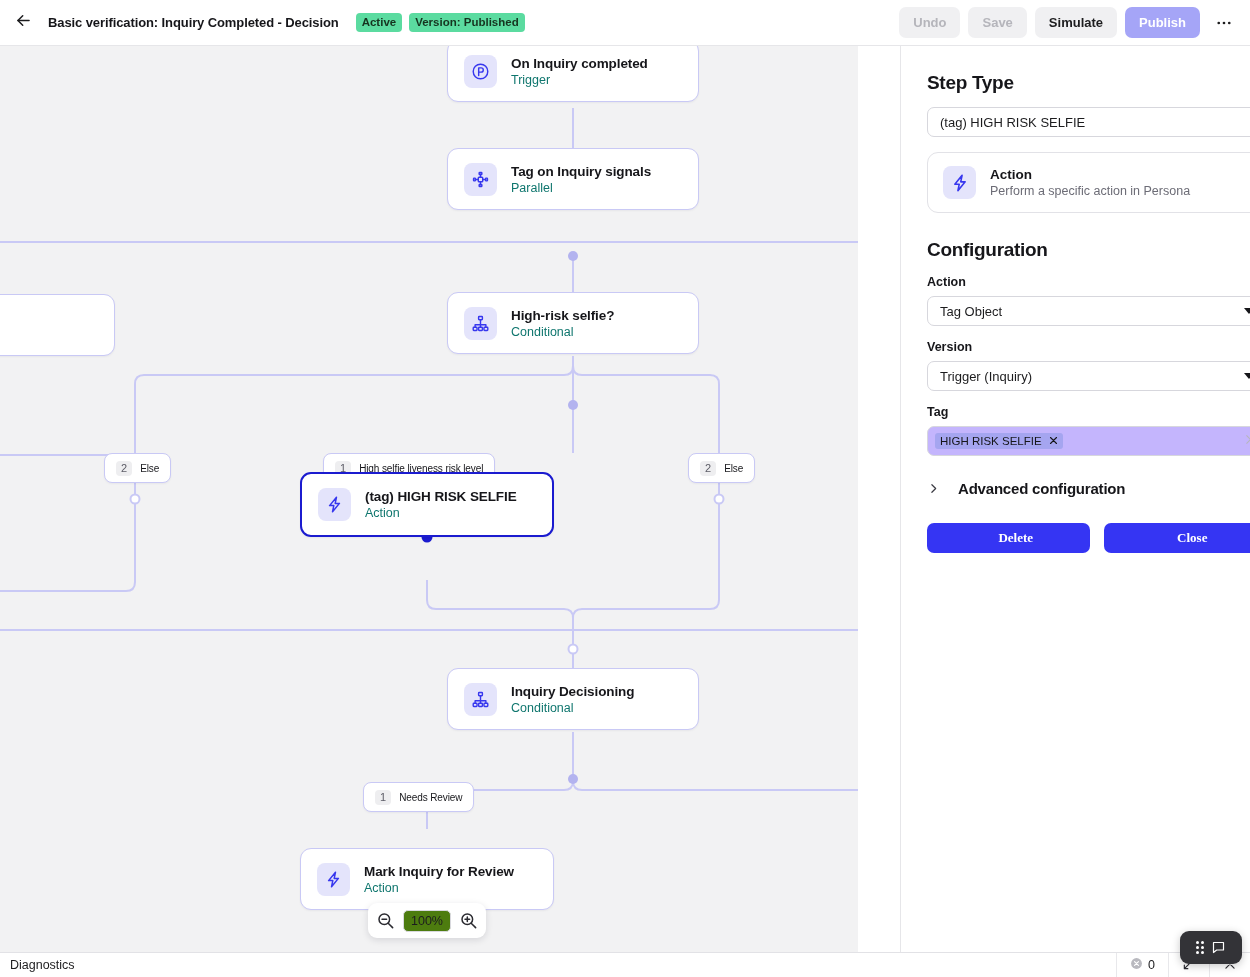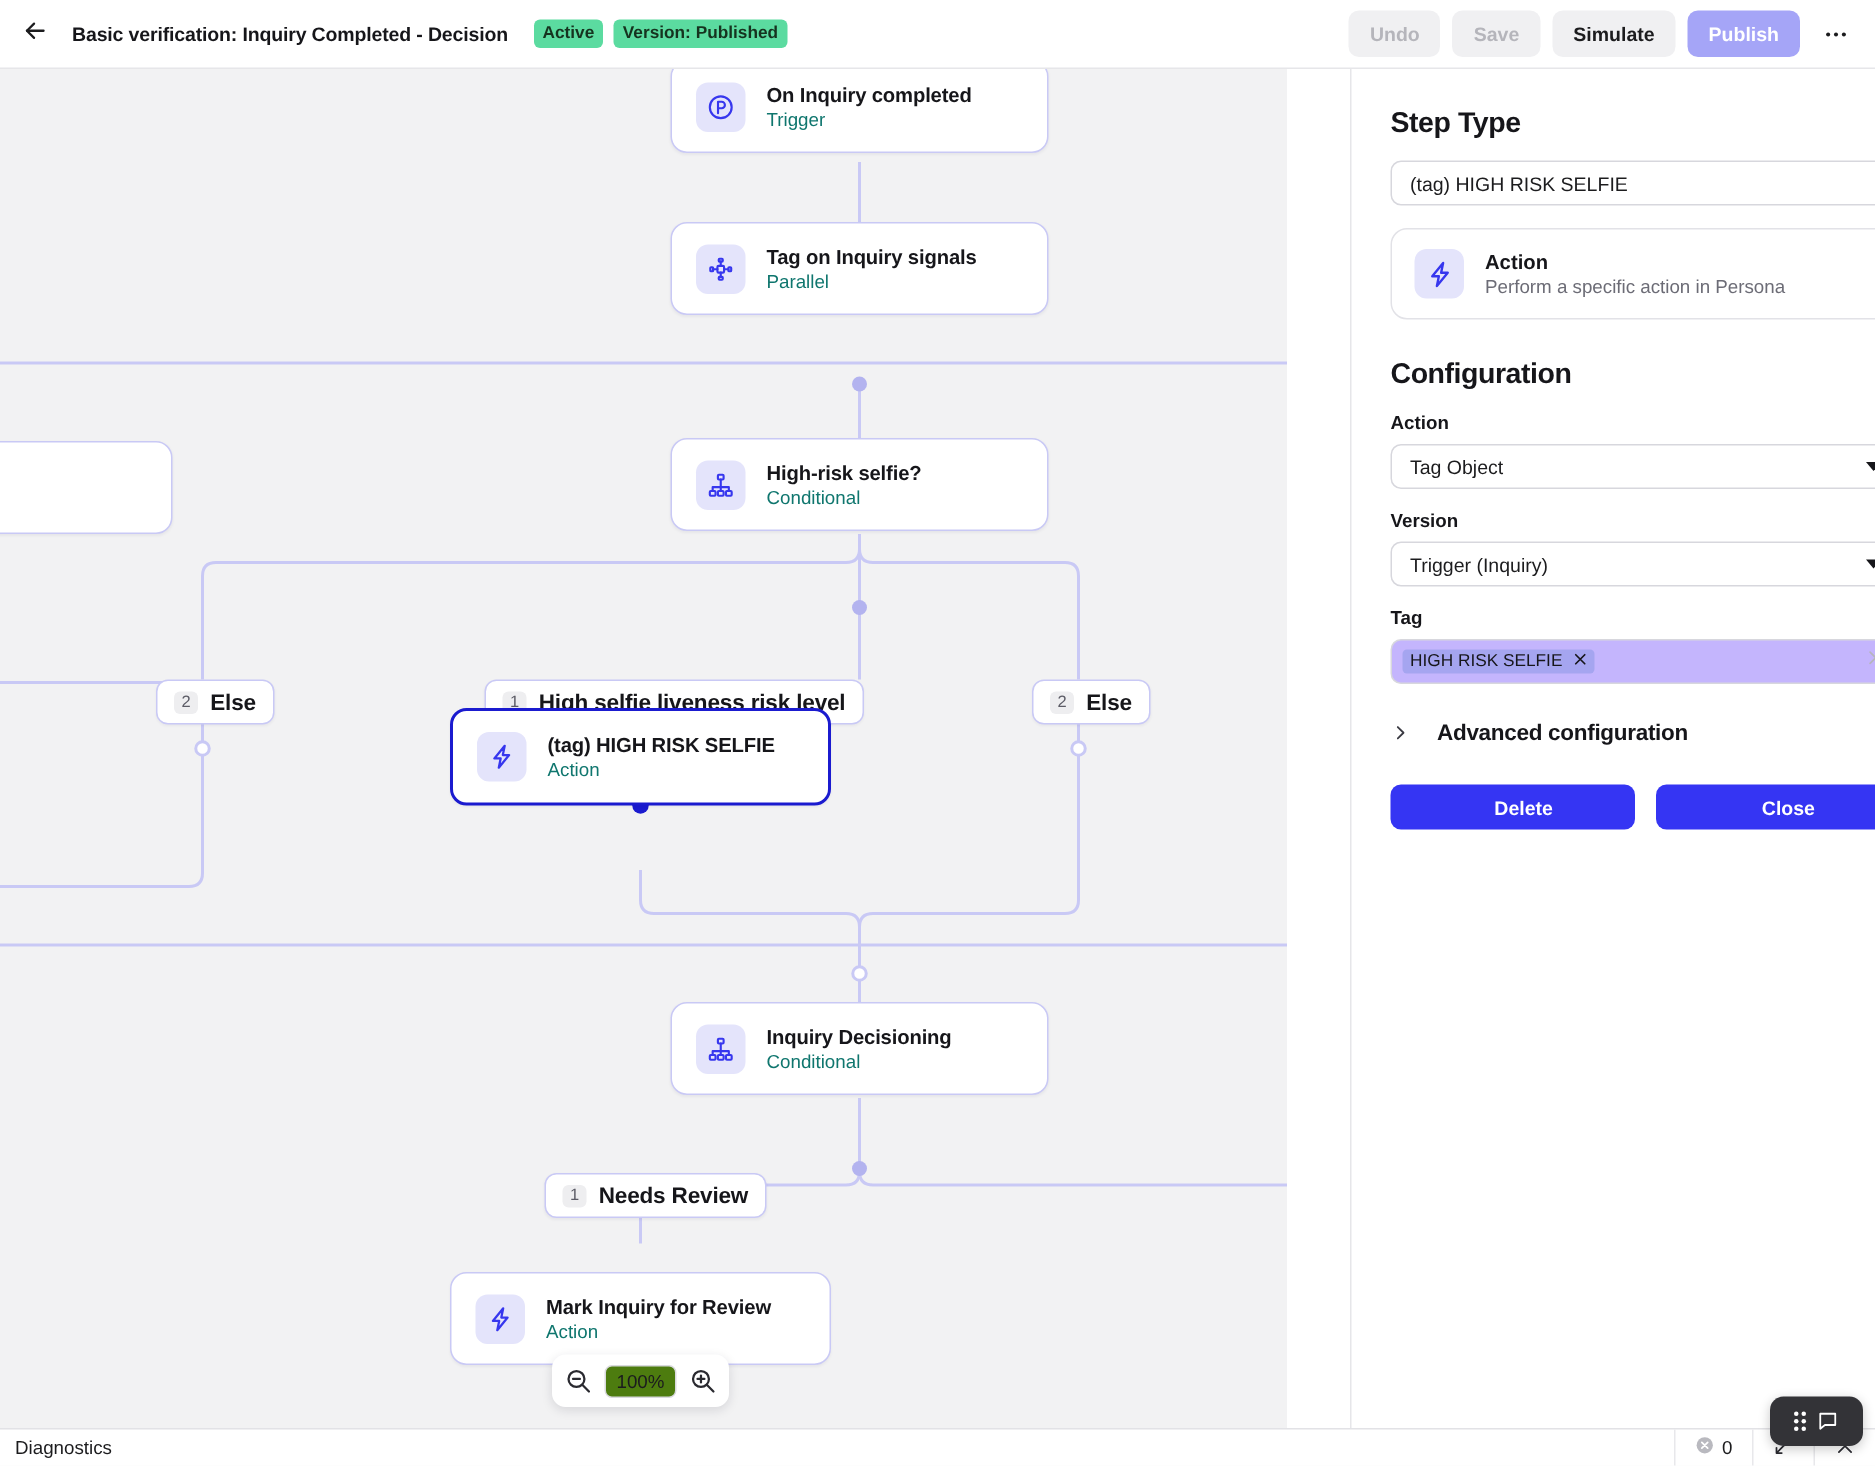--- a/index.html
+++ b/index.html
@@ -79,21 +79,21 @@
     position: absolute; height: 30px; background: #ffffff;
     border: 1px solid #c9c9f5; border-radius: 8px;
     display: flex; align-items: center; padding: 0 11px; gap: 8px;
     box-shadow: 0 1px 2px rgba(20,20,60,.05);
   }
   .pill-num {
     font-size: 11px; color: #5c5c66; background: #eeeef0;
     border-radius: 4px; padding: 2px 5px; line-height: 1;
   }
   .pill-label {
-    font-size: 15px; font-weight: 700; color: #16161a;
+    font-size: 10px; font-weight: 400; color: #16161a;
     white-space: nowrap; letter-spacing: -0.1px;
   }
 
   .zoomctl {
     position: absolute; left: 368px; top: 857px;
     width: 118px; height: 35px; background: #ffffff;
     border-radius: 9px; box-shadow: 0 2px 7px rgba(20,20,50,.13);
     display: flex; align-items: center; justify-content: center; gap: 8px;
     z-index: 40;
   }
@@ -152,21 +152,21 @@
   .tagbox-x { margin-left: auto; color: #b6b6bd; cursor: pointer; }
   .p-adv {
     margin-top: 24px; display: flex; align-items: center; gap: 18px; cursor: pointer;
   }
   .p-adv-chev { color: #3a3a42; display: flex; }
   .p-adv-t { font-size: 15px; font-weight: 700; color: #16161a; letter-spacing: -.2px; }
   .p-actions { margin-top: 26px; display: flex; gap: 14px; }
   .p-btn {
     flex: 1; height: 30px; border: none; border-radius: 7px;
     background: #3535f3; color: #ffffff; font-size: 13px; font-weight: 700;
-    cursor: pointer; font-family: Liberation Sans, sans-serif; padding-left: 15px;
+    cursor: pointer; font-family: Liberation Serif, serif; padding-left: 15px;
   }
 
   
   .bottombar {
     position: absolute; top: 952px; left: 0; width: 1250px; height: 25px;
     background: #ffffff; border-top: 1px solid #e2e2e6;
     display: flex; align-items: center;
   }
   .bb-title { margin-left: 10px; font-size: 12.5px; color: #1c1c1e; }
   .bb-right { margin-left: auto; display: flex; align-items: stretch; height: 25px; }

